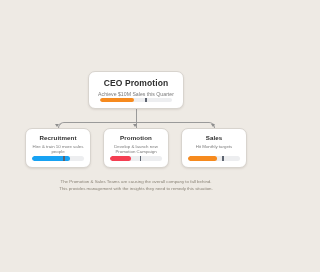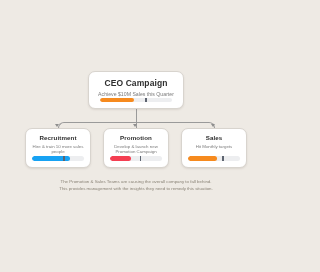--- a/index.html
+++ b/index.html
@@ -156,21 +156,21 @@
 
   <div class="elbow elbow-right" style="left:135.5px; top:121.5px; width:78px; height:6.5px;"></div>
 
   <div class="conn conn-v" style="left:135.5px; top:121.5px; height:6.5px;"></div>
 
   <div class="arrow" style="left:55px; top:124px;"></div>
   <div class="arrow" style="left:133px; top:124px;"></div>
   <div class="arrow" style="left:211px; top:124px;"></div>
 
   <div class="card" id="card-root">
-    <div class="card-title">CEO Campaign</div>
+    <div class="card-title">CEO Promotion</div>
     <div class="card-sub">Achieve $10M Sales this Quarter</div>
     <div class="pbar">
       <div class="pbar-fill" style="width: 47%; background: rgb(246, 138, 30);"></div>
       <div class="pbar-marker" style="left: 63%; background: rgb(93, 100, 112);"></div>
     </div>
   </div>
 
   <div class="card card-child" id="card-recruitment">
     <div class="card-title">Recruitment</div>
     <div class="card-sub">Hire &amp; train 10 more sales people</div>

